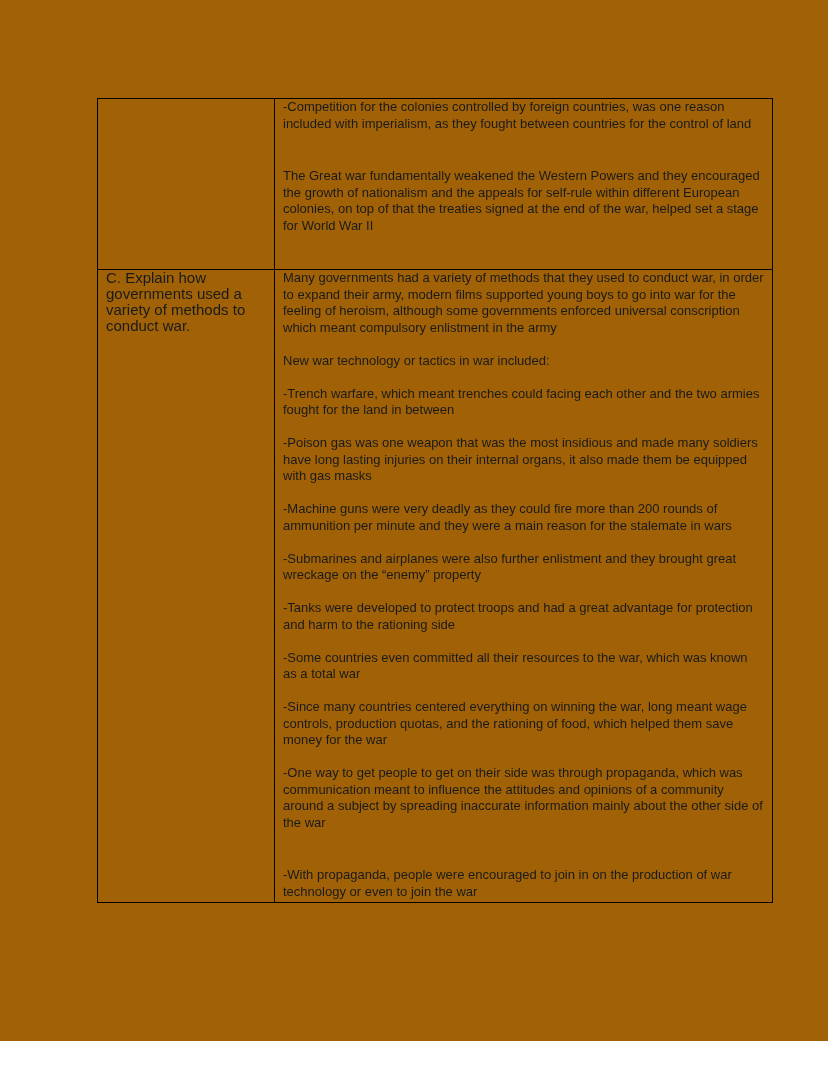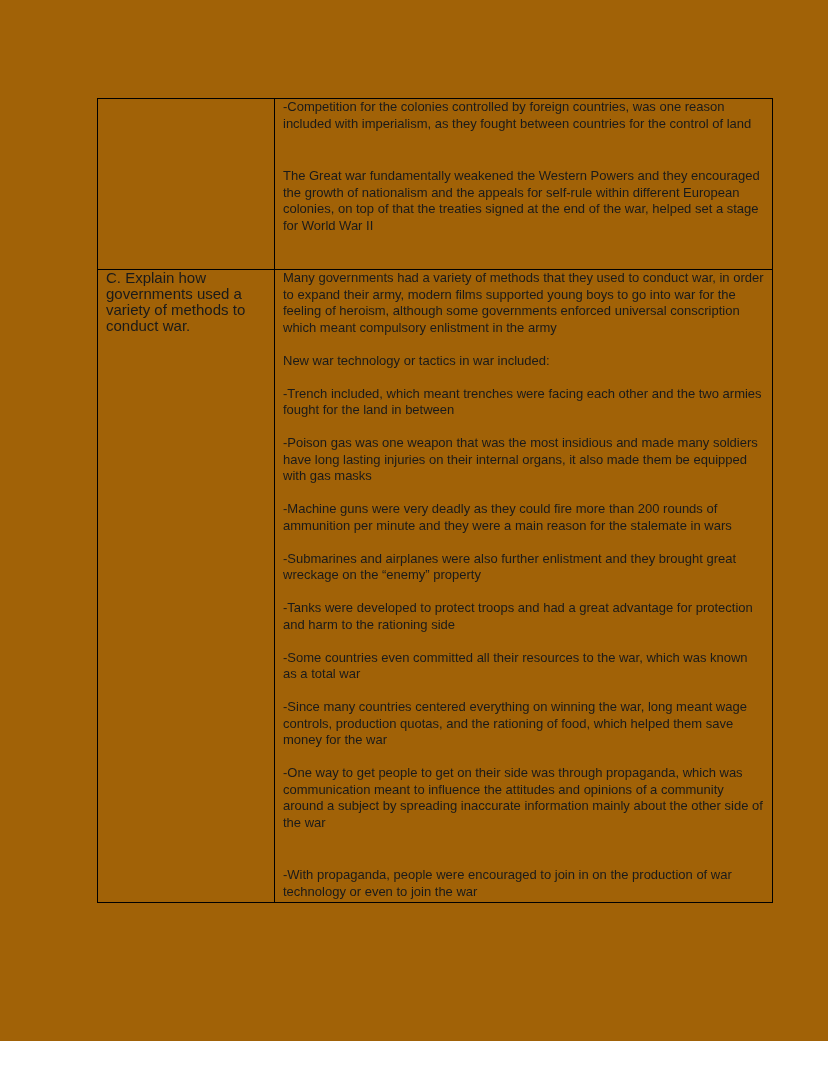--- a/index.html
+++ b/index.html
@@ -76,21 +76,21 @@
     </tr>
 
 
     <tr class="row-body">
       <td class="objective-cell">
         <p>C. Explain how governments used a variety of methods to conduct war.</p>
       </td>
       <td class="notes-cell">
         <p>Many governments had a variety of methods that they used to conduct war, in order to expand their army, modern films supported young boys to go into war for the feeling of heroism, although some governments enforced universal conscription which meant compulsory enlistment in the army</p>
         <p>New war technology or tactics in war included:</p>
-        <p>-Trench included, which meant trenches were facing each other and the two armies fought for the land in between</p>
+        <p>-Trench warfare, which meant trenches could facing each other and the two armies fought for the land in between</p>
         <p>-Poison gas was one weapon that was the most insidious and made many soldiers have long lasting injuries on their internal organs, it also made them be equipped with gas masks</p>
         <p>-Machine guns were very deadly as they could fire more than 200 rounds of ammunition per minute and they were a main reason for the stalemate in wars</p>
         <p>-Submarines and airplanes were also further enlistment and they brought great wreckage on the “enemy” property</p>
         <p>-Tanks were developed to protect troops and had a great advantage for protection and harm to the rationing side</p>
         <p>-Some countries even committed all their resources to the war, which was known as a total war</p>
         <p>-Since many countries centered everything on winning the war, long meant wage controls, production quotas, and the rationing of food, which helped them save money for the war</p>
         <p>-One way to get people to get on their side was through propaganda, which was communication meant to influence the attitudes and opinions of a community around a subject by spreading inaccurate information mainly about the other side of the war</p>
         <p>-With propaganda, people were encouraged to join in on the production of war technology or even to join the war</p>
       </td>
     </tr>

